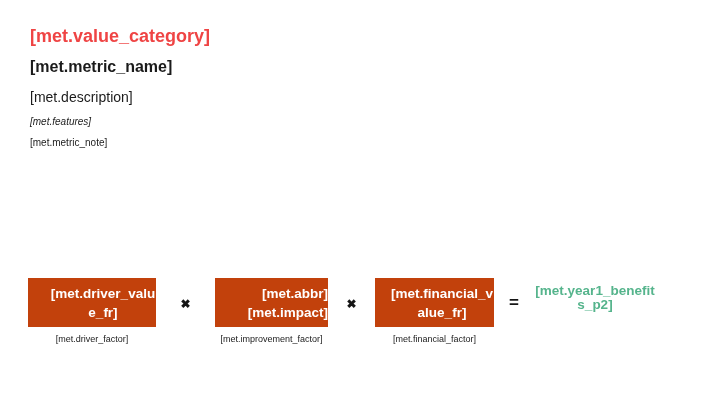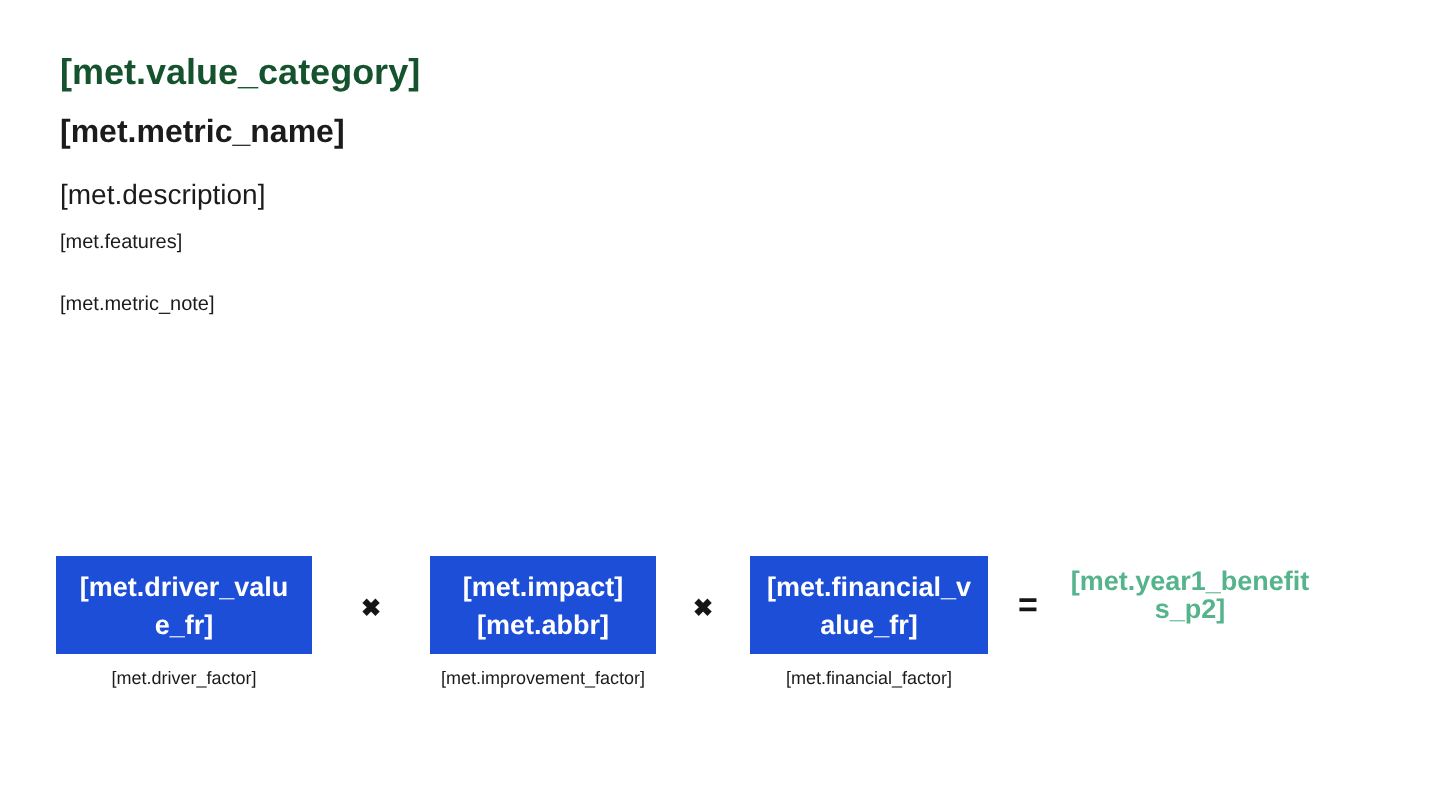--- a/index.html
+++ b/index.html
@@ -25,65 +25,66 @@
   .top-block {
     position: absolute;
     left: 30px;
     top: 26px;
     width: 620px;
   }
   .value-category {
     margin: 0 0 11px 0;
     font-size: 18px;
     font-weight: bold;
-    color: #14532d;
+    color: #ef4444;
   }
   .metric-name {
     margin: 0 0 13px 0;
     font-size: 16px;
     font-weight: bold;
     color: #1b1b1b;
   }
   .description {
     margin: 0 0 11px 0;
     font-size: 14px;
   }
   .features {
-    margin: 0 0 20px 0;
+    margin: 0 0 10px 0;
     font-size: 10px;
+    font-style: italic;
   }
   .metric-note {
     margin: 0;
     font-size: 10px;
   }
 
   
   .formula-row {
     position: absolute;
     left: 28px;
     top: 278px;
     display: flex;
     align-items: flex-start;
   }
   .fcol {
     display: flex;
     flex-direction: column;
     align-items: center;
   }
   .green-box {
-    background: #1d4ed8;
+    background: #c2410c;
     color: #ffffff;
     font-weight: bold;
     font-size: 13.5px;
     line-height: 19px;
     text-align: center;
     height: 49px;
     display: flex;
     flex-direction: column;
-    align-items: center;
+    align-items: flex-end;
     justify-content: center;
   }
   .green-box .wrap {
     overflow-wrap: anywhere;
     word-break: break-word;
   }
   .box1 { width: 128px; }
   .box1 .wrap { width: 106px; }
   .box2 { width: 113px; }
   .box3 { width: 119px; }
@@ -152,22 +153,22 @@
       <div class="green-box box1">
         <div class="wrap">[met.driver_value_fr]</div>
       </div>
       <div class="box-label">[met.driver_factor]</div>
     </div>
 
     <div class="op op-x1">✖</div>
 
     <div class="fcol">
       <div class="green-box box2">
+        <div>[met.abbr]</div>
         <div>[met.impact]</div>
-        <div>[met.abbr]</div>
       </div>
       <div class="box-label">[met.improvement_factor]</div>
     </div>
 
     <div class="op op-x2">✖</div>
 
     <div class="fcol">
       <div class="green-box box3">
         <div class="wrap">[met.financial_value_fr]</div>
       </div>

